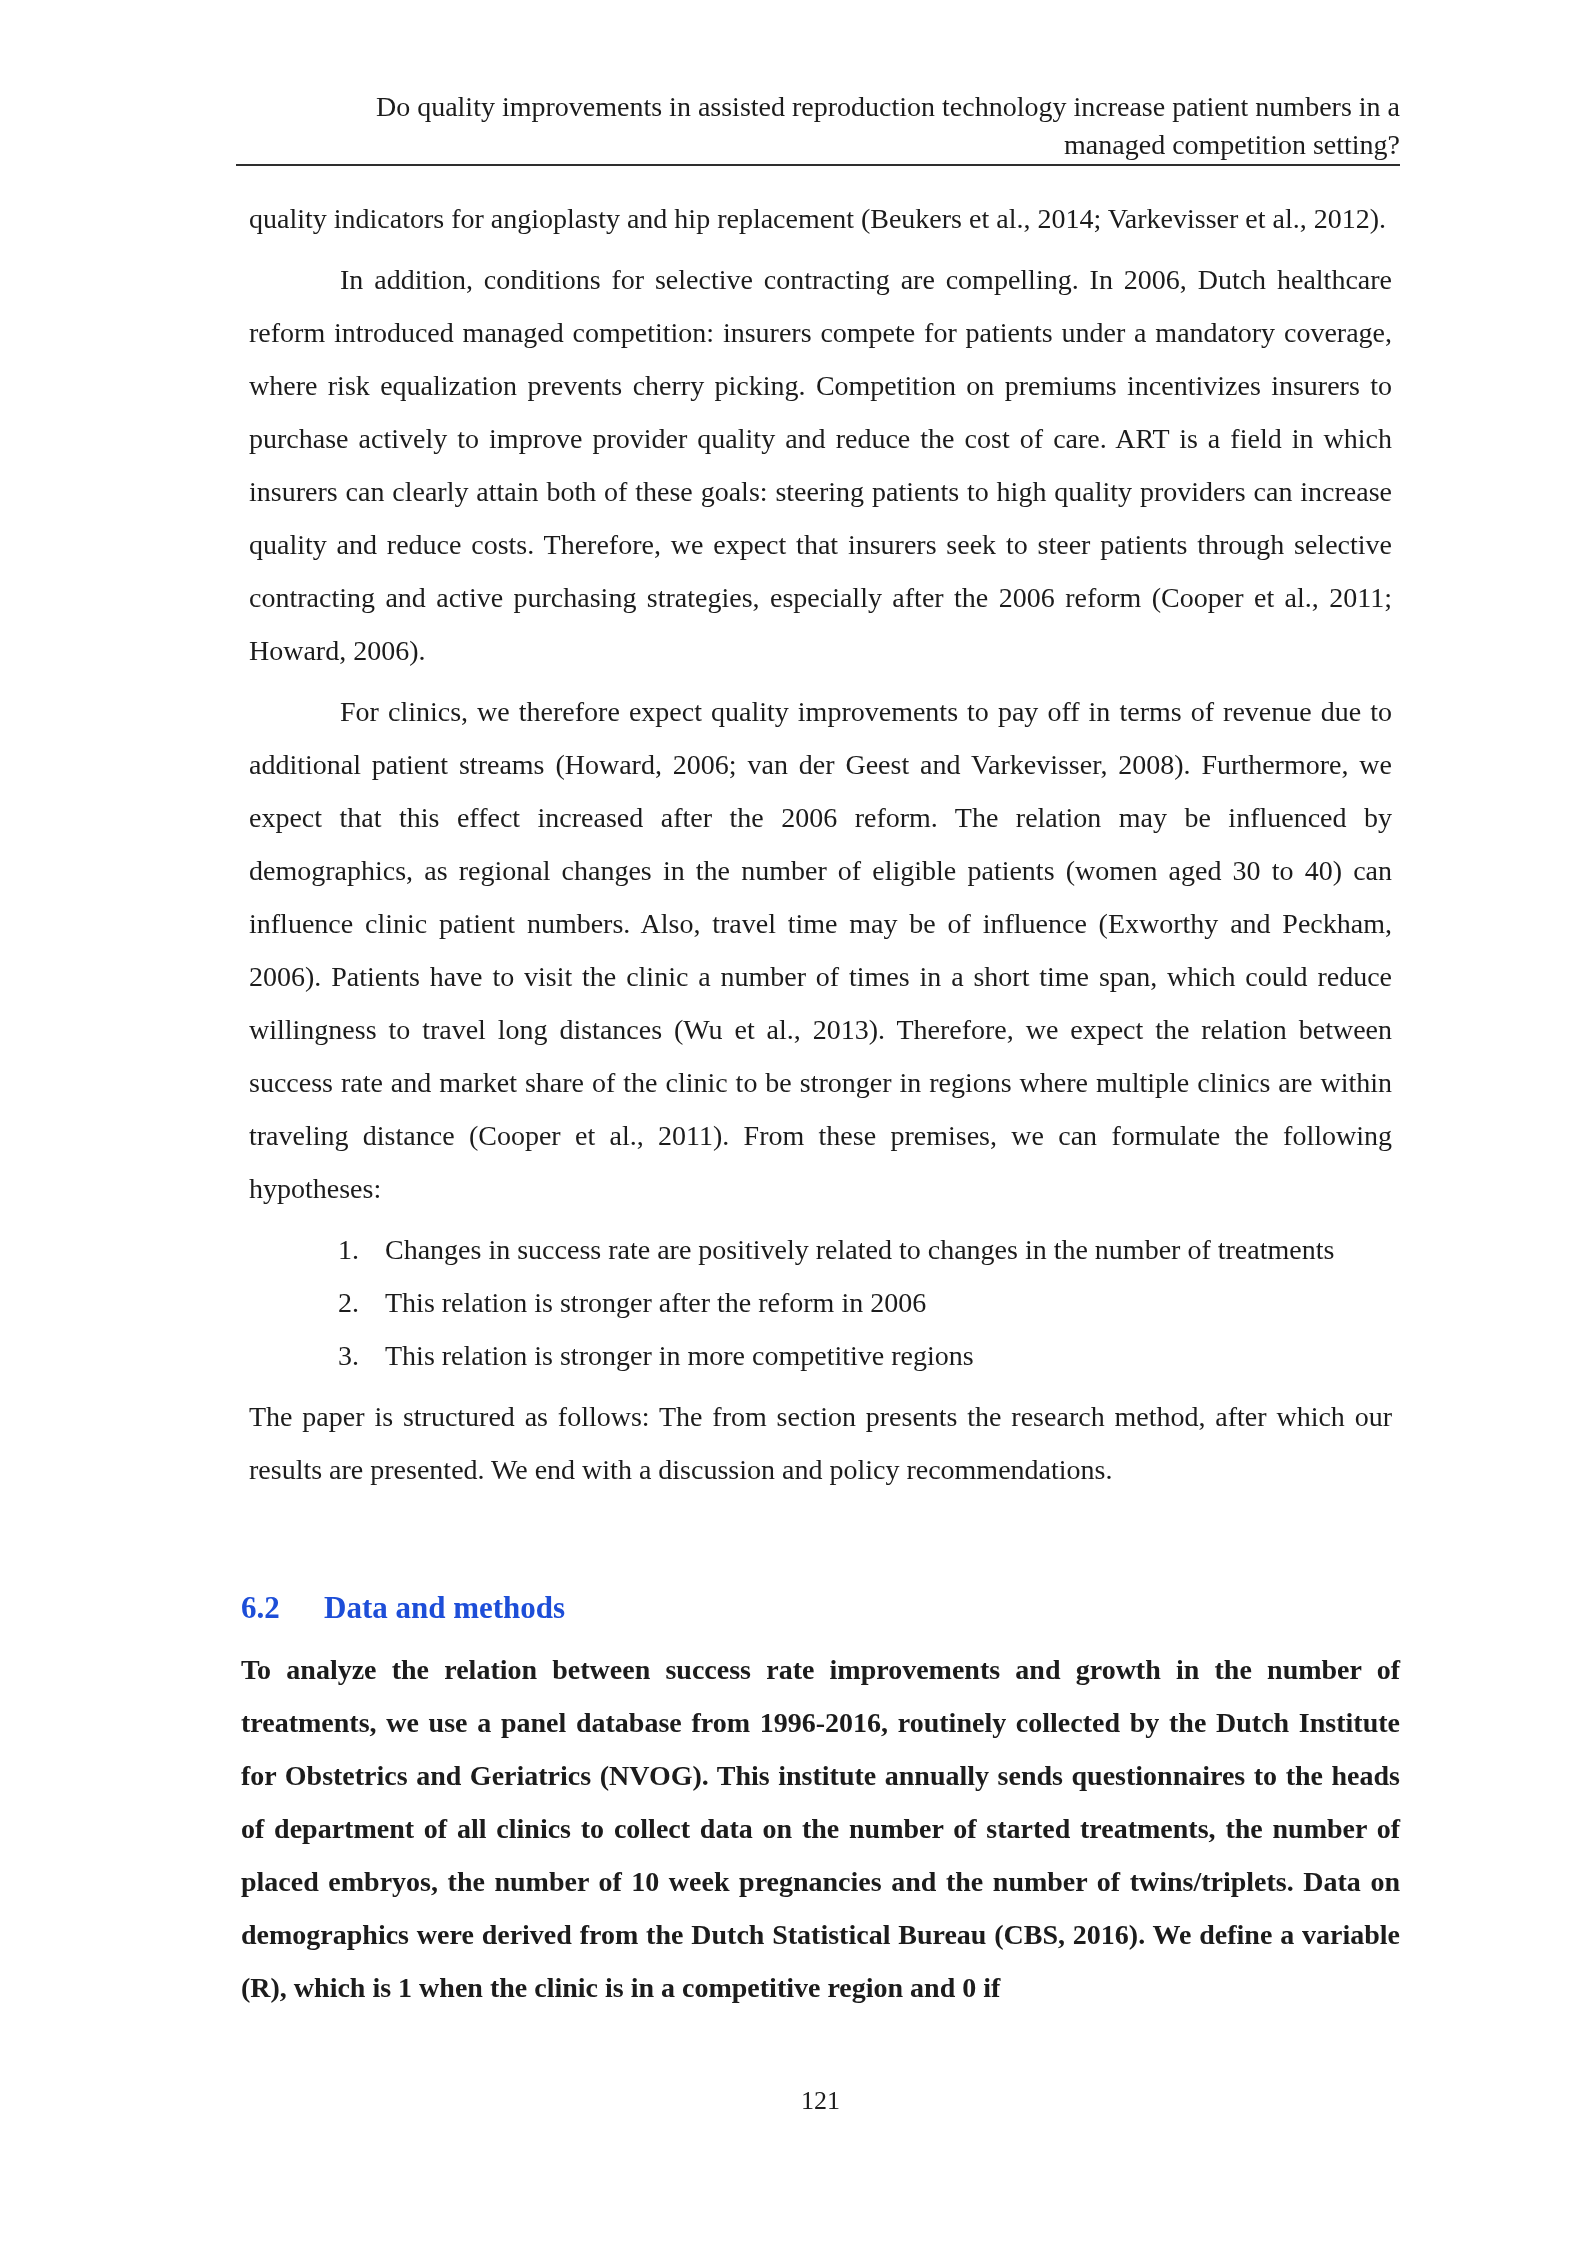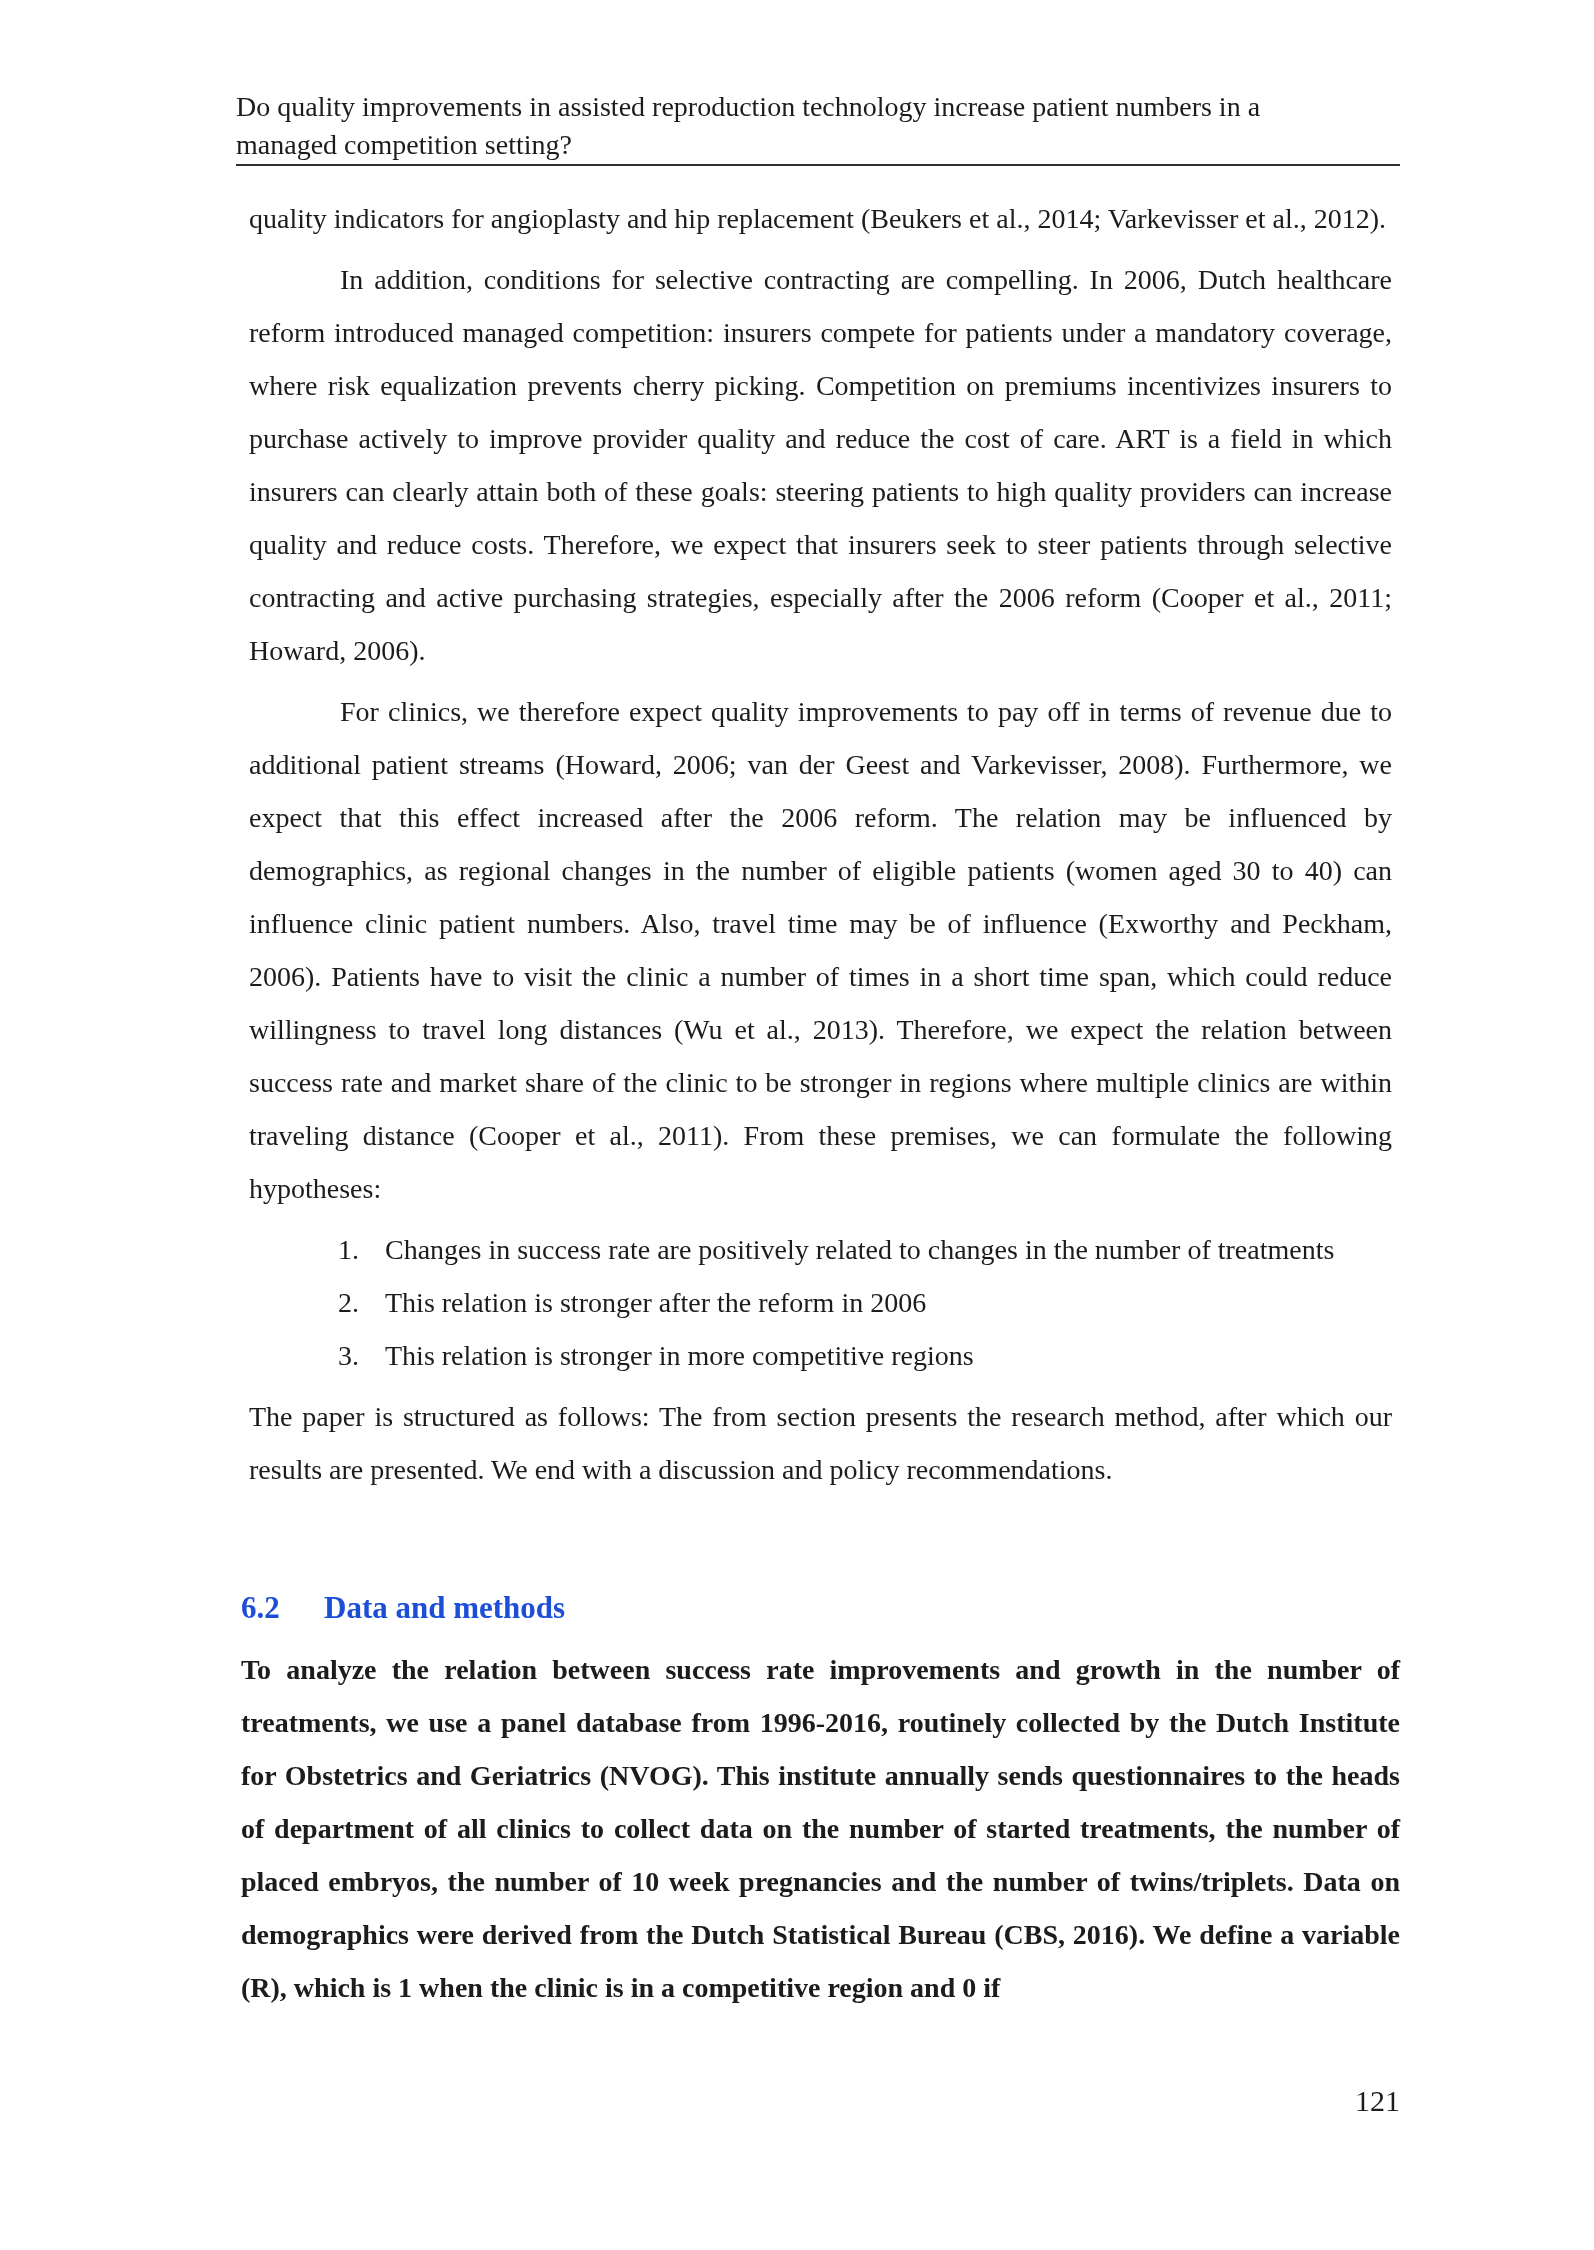--- a/index.html
+++ b/index.html
@@ -14,20 +14,21 @@
     background: #ffffff;
     font-family: "Liberation Serif", "DejaVu Serif", serif;
     color: #1c1c1c;
     overflow: hidden;
   }
   .running-header {
     position: absolute;
     left: 236px;
     width: 1164px;
     top: 88px;
+    text-align: right;
     font-size: 28px;
     line-height: 38px;
     color: #1c1c1c;
     border-bottom: 2px solid #2e2e2e;
     padding-bottom: 0;
   }
   .body-text {
     position: absolute;
     left: 241px;
     width: 1159px;
@@ -82,22 +83,22 @@
     font-size: 28px;
     line-height: 53px;
     text-align: justify;
     font-weight: bold;
   }
   .page-number {
     position: absolute;
     left: 241px;
     width: 1159px;
     top: 2085px;
-    text-align: right;
-    font-size: 30px;
+    text-align: center;
+    font-size: 26px;
     line-height: 32px;
     color: #1c1c1c;
   }
 </style>
 </head>
 <body>
 
 <div class="page">
 
   <div class="running-header">

